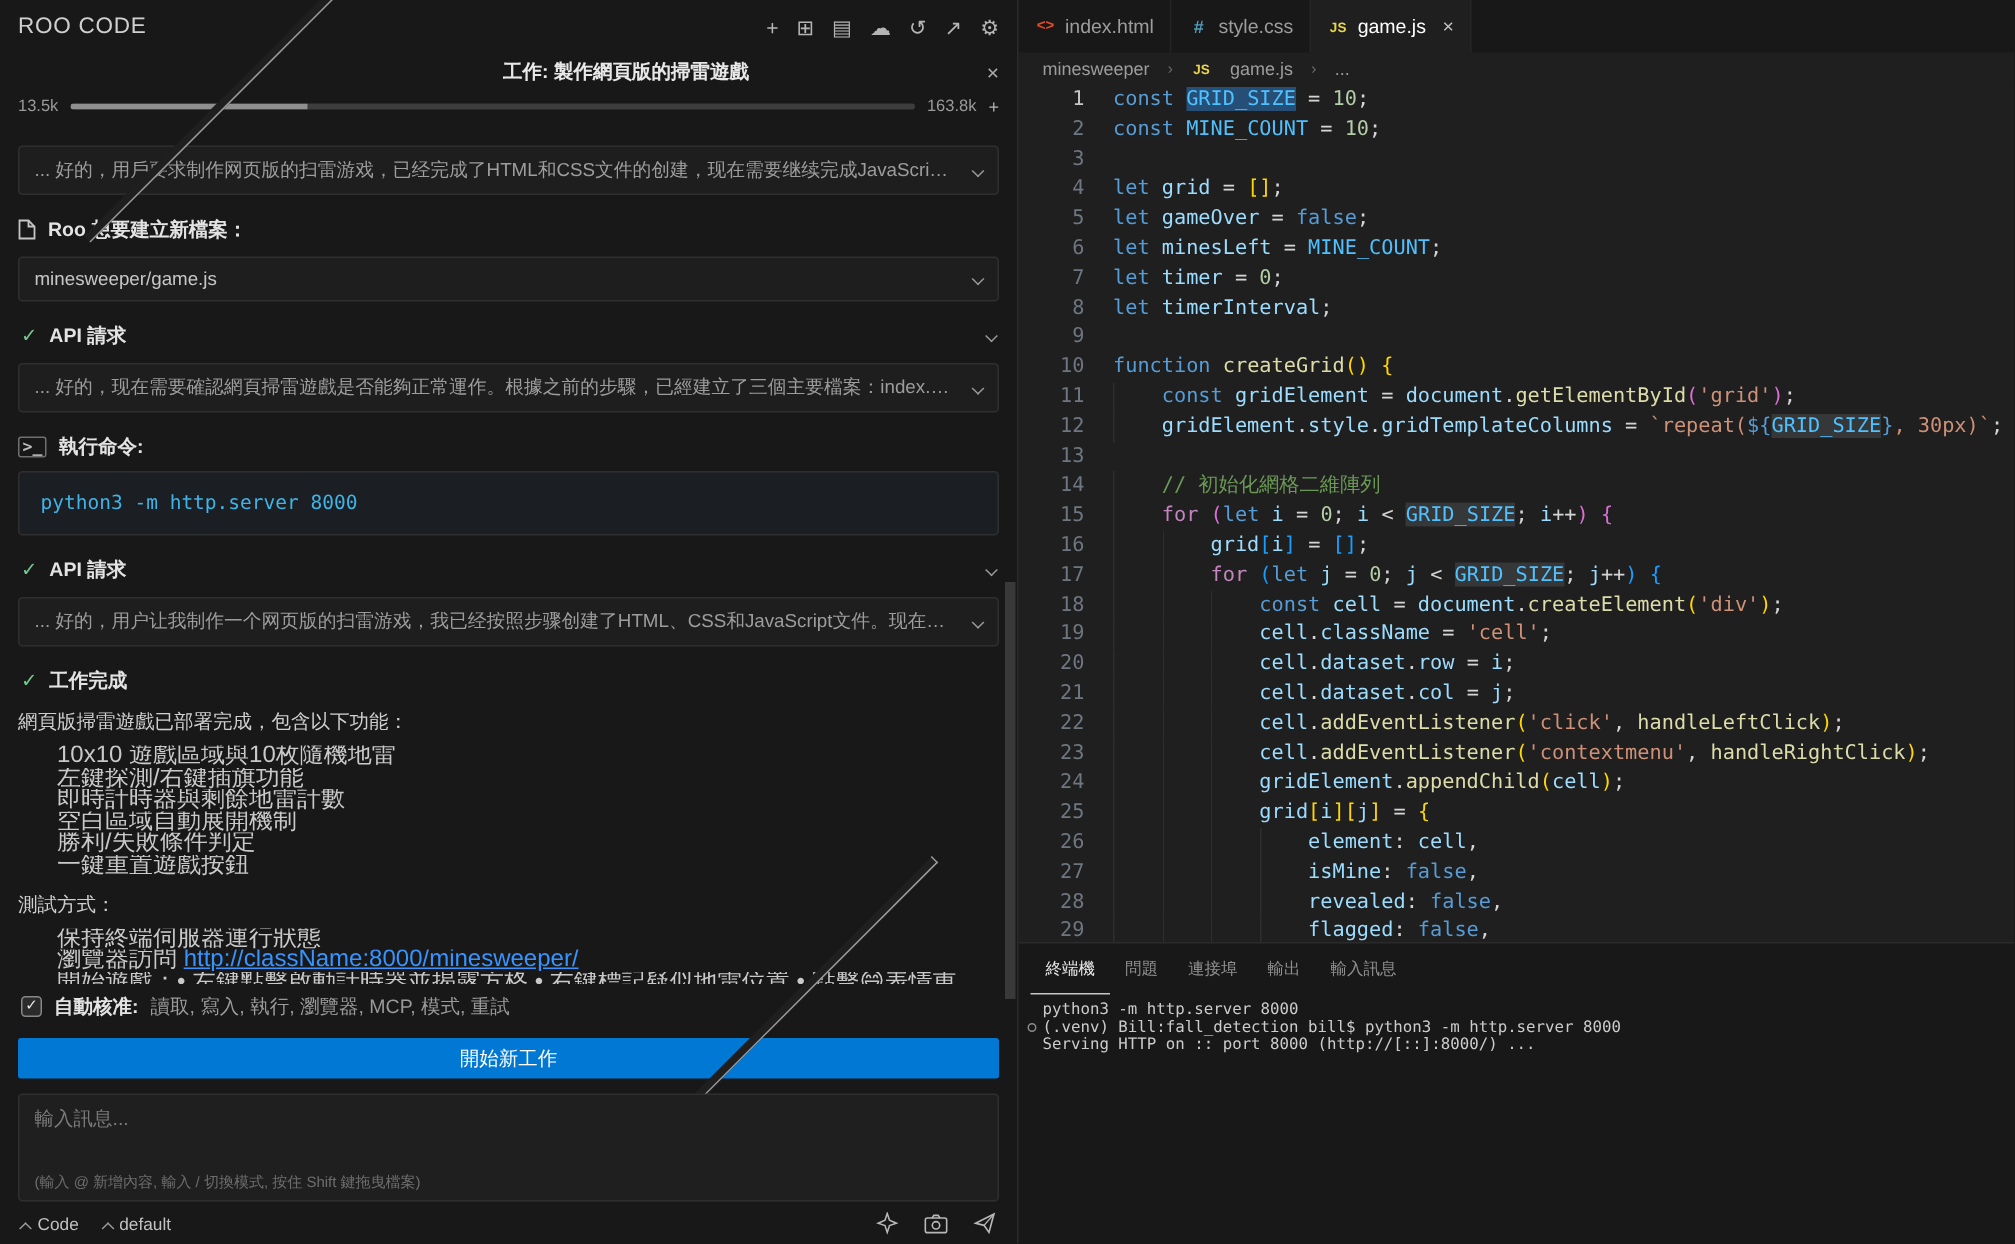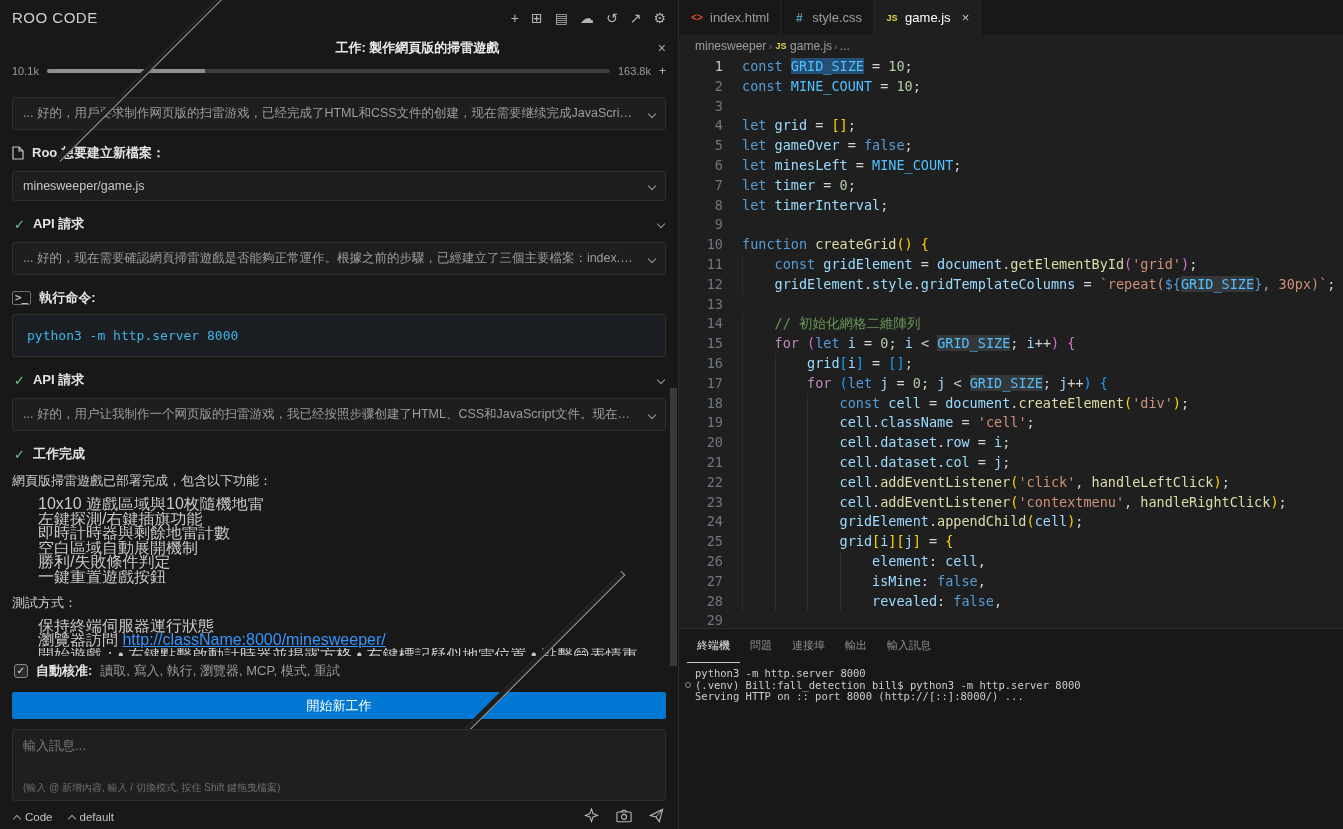--- a/index.html
+++ b/index.html
@@ -57,21 +57,21 @@
   
   .right{flex:1;min-width:0;display:flex;flex-direction:column;background:#1f1f1f}
   .tabbar{height:35px;background:#181818;display:flex;align-items:stretch}
   .tab{display:flex;align-items:center;gap:6px;padding:0 11px;font-size:13px;color:#9d9d9d;background:#181818;border-right:1px solid #252525;cursor:pointer;white-space:nowrap}
   .tab.active{background:#1f1f1f;color:#fff}
   .tab-close{margin-left:5px;color:#c2c2c2;font-size:13px}
   .fticon{width:14px;text-align:center;font-weight:700;flex-shrink:0}
   .ft-html{color:#e44d26;font-size:10px}
   .ft-css{color:#519aba;font-size:12px}
   .ft-js{color:#e8d44d;font-size:9px}
-  .breadcrumb{height:22px;display:flex;align-items:center;gap:2px;padding:0 16px;font-size:12px;color:#9d9d9d;background:#1f1f1f}
+  .breadcrumb{height:22px;display:flex;align-items:center;gap:12px;padding:0 16px;font-size:12px;color:#9d9d9d;background:#1f1f1f}
   .bc-sep{color:#6a6a6a;font-size:11px}
   .crumb{cursor:pointer}
 
   .editor{flex:1;min-height:0;overflow:hidden;background:#1f1f1f;font-family:"DejaVu Sans Mono","Liberation Mono",monospace;font-size:13.5px;line-height:19.8px}
   .code-line{display:flex;white-space:pre}
   .lnum{width:44px;text-align:right;color:#6e7681;flex-shrink:0}
   .lnum.active{color:#c6c6c6}
   .lcontent{padding-left:19px;white-space:pre}
   .ind{display:inline-block;white-space:pre;box-shadow:inset 1px 0 0 #2e2e2e}
   .tk-kw{color:#569cd6}.tk-ctl{color:#c586c0}.tk-var{color:#9cdcfe}.tk-cn{color:#4fc1ff}
@@ -109,21 +109,21 @@
         </div>
     </header>
 
     <div class="task-head">
       <span class="chev right"></span>
       <span class="task-title">工作: 製作網頁版的掃雷遊戲</span>
       <span class="close-x">×</span>
     </div>
 
     <div class="ctx-row">
-      <span class="ctx-num">10.1k</span>
+      <span class="ctx-num">13.5k</span>
       <div class="bar">
         <div class="bar-fill" style="width: 28%;"></div>
       </div>
       <span class="ctx-num">163.8k</span>
       <span class="hicon" style="font-size:12px">+</span>
     </div>
 
     <div class="chat">
 
       <div class="cbox">
@@ -295,21 +295,21 @@
           <div class="code-line"><span class="lnum">19</span><span class="lcontent"><span class="ind">    </span><span class="ind">    </span><span class="ind">    </span><span class="tk-var">cell</span><span class="tk-pl">.</span><span class="tk-var">className</span><span class="tk-pl"> = </span><span class="tk-str">'cell'</span><span class="tk-pl">;</span></span></div>
           <div class="code-line"><span class="lnum">20</span><span class="lcontent"><span class="ind">    </span><span class="ind">    </span><span class="ind">    </span><span class="tk-var">cell</span><span class="tk-pl">.</span><span class="tk-var">dataset</span><span class="tk-pl">.</span><span class="tk-var">row</span><span class="tk-pl"> = </span><span class="tk-var">i</span><span class="tk-pl">;</span></span></div>
           <div class="code-line"><span class="lnum">21</span><span class="lcontent"><span class="ind">    </span><span class="ind">    </span><span class="ind">    </span><span class="tk-var">cell</span><span class="tk-pl">.</span><span class="tk-var">dataset</span><span class="tk-pl">.</span><span class="tk-var">col</span><span class="tk-pl"> = </span><span class="tk-var">j</span><span class="tk-pl">;</span></span></div>
           <div class="code-line"><span class="lnum">22</span><span class="lcontent"><span class="ind">    </span><span class="ind">    </span><span class="ind">    </span><span class="tk-var">cell</span><span class="tk-pl">.</span><span class="tk-fn">addEventListener</span><span class="tk-b1">(</span><span class="tk-str">'click'</span><span class="tk-pl">, </span><span class="tk-fn">handleLeftClick</span><span class="tk-b1">)</span><span class="tk-pl">;</span></span></div>
           <div class="code-line"><span class="lnum">23</span><span class="lcontent"><span class="ind">    </span><span class="ind">    </span><span class="ind">    </span><span class="tk-var">cell</span><span class="tk-pl">.</span><span class="tk-fn">addEventListener</span><span class="tk-b1">(</span><span class="tk-str">'contextmenu'</span><span class="tk-pl">, </span><span class="tk-fn">handleRightClick</span><span class="tk-b1">)</span><span class="tk-pl">;</span></span></div>
           <div class="code-line"><span class="lnum">24</span><span class="lcontent"><span class="ind">    </span><span class="ind">    </span><span class="ind">    </span><span class="tk-var">gridElement</span><span class="tk-pl">.</span><span class="tk-fn">appendChild</span><span class="tk-b1">(</span><span class="tk-var">cell</span><span class="tk-b1">)</span><span class="tk-pl">;</span></span></div>
           <div class="code-line"><span class="lnum">25</span><span class="lcontent"><span class="ind">    </span><span class="ind">    </span><span class="ind">    </span><span class="tk-var">grid</span><span class="tk-b1">[</span><span class="tk-var">i</span><span class="tk-b1">]</span><span class="tk-b1">[</span><span class="tk-var">j</span><span class="tk-b1">]</span><span class="tk-pl"> = </span><span class="tk-b1">{</span></span></div>
           <div class="code-line"><span class="lnum">26</span><span class="lcontent"><span class="ind">    </span><span class="ind">    </span><span class="ind">    </span><span class="ind">    </span><span class="tk-var">element</span><span class="tk-pl">: </span><span class="tk-var">cell</span><span class="tk-pl">,</span></span></div>
           <div class="code-line"><span class="lnum">27</span><span class="lcontent"><span class="ind">    </span><span class="ind">    </span><span class="ind">    </span><span class="ind">    </span><span class="tk-var">isMine</span><span class="tk-pl">: </span><span class="tk-kw">false</span><span class="tk-pl">,</span></span></div>
           <div class="code-line"><span class="lnum">28</span><span class="lcontent"><span class="ind">    </span><span class="ind">    </span><span class="ind">    </span><span class="ind">    </span><span class="tk-var">revealed</span><span class="tk-pl">: </span><span class="tk-kw">false</span><span class="tk-pl">,</span></span></div>
-          <div class="code-line"><span class="lnum">29</span></div>
+          <div class="code-line"><span class="lnum">29</span><span class="lcontent"><span class="ind">    </span><span class="ind">    </span><span class="ind">    </span><span class="ind">    </span><span class="tk-var">flagged</span><span class="tk-pl">: </span><span class="tk-kw">false</span><span class="tk-pl">,</span></span></div>
         </div>
     </div>
 
     <div class="panel">
       <div class="panel-tabs">
           <div class="ptab active">終端機</div>
           <div class="ptab">問題</div>
           <div class="ptab">連接埠</div>
           <div class="ptab">輸出</div>
           <div class="ptab">輸入訊息</div>

